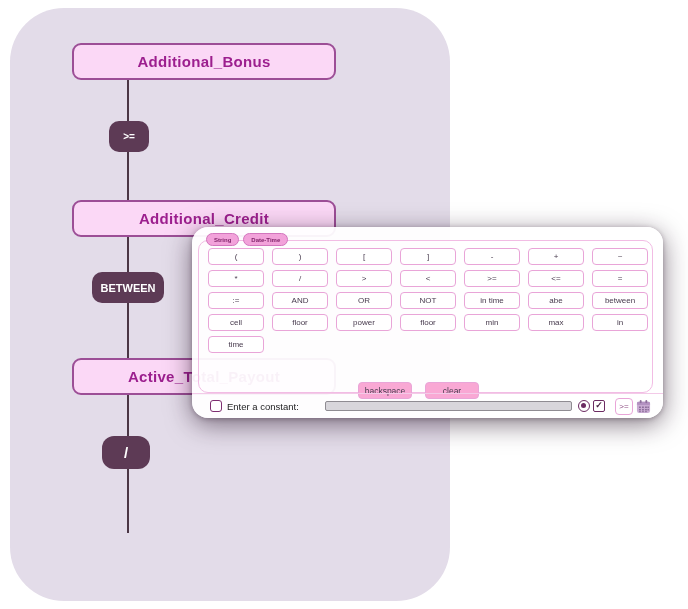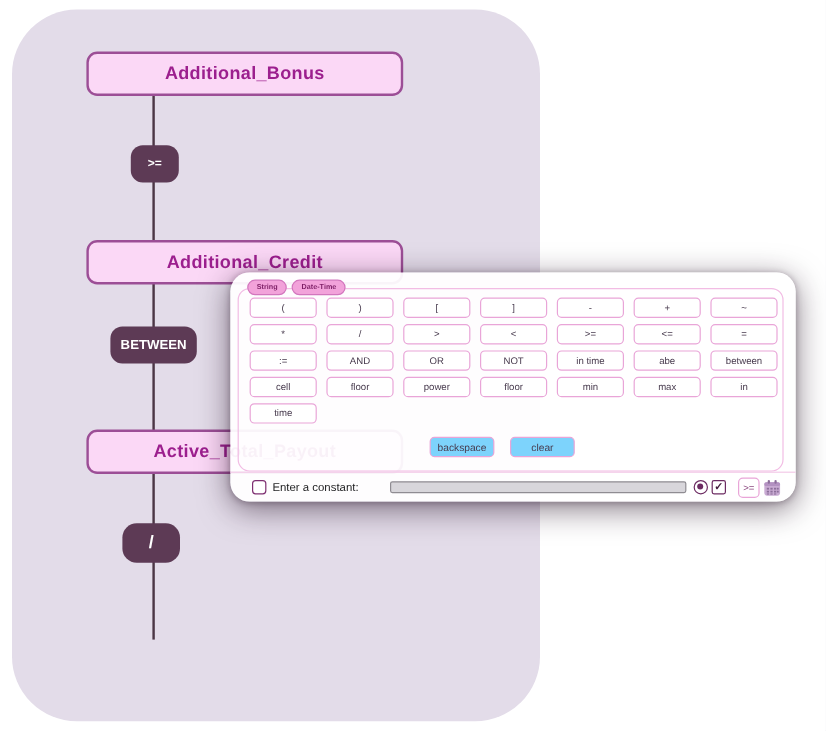--- a/index.html
+++ b/index.html
@@ -64,22 +64,22 @@
     column-gap: 8px; row-gap: 5px;
   }
   .key {
     width: 56px; height: 17px; background: #ffffff;
     border: 1px solid #e9a5d8; border-radius: 4px;
     font-family: "Liberation Sans", sans-serif;
     font-size: 8px; color: #473a4d; cursor: pointer;
     display: flex; align-items: center; justify-content: center; line-height: 1;
   }
   .action-btn {
-    position: absolute; top: 137px; width: 54px; height: 17px;
-    background: #7dd3fc; border: 1px solid #e9a5d8; border-radius: 4px;
+    position: absolute; top: 155px; width: 54px; height: 17px;
+    background: #f9a8d4; border: 1px solid #e9a5d8; border-radius: 4px;
     font-family: "Liberation Sans", sans-serif;
     font-size: 8.5px; color: #473a4d; cursor: pointer;
   }
   .btn-backspace { left: 166px; }
   .btn-clear     { left: 233px; }
 
   .popup-divider { position: absolute; left: 0; top: 166px; width: 100%; height: 1px; background: #f3cae8; }
 
   .footer {
     position: absolute; left: 0; top: 167px; width: 100%; height: 24px;

